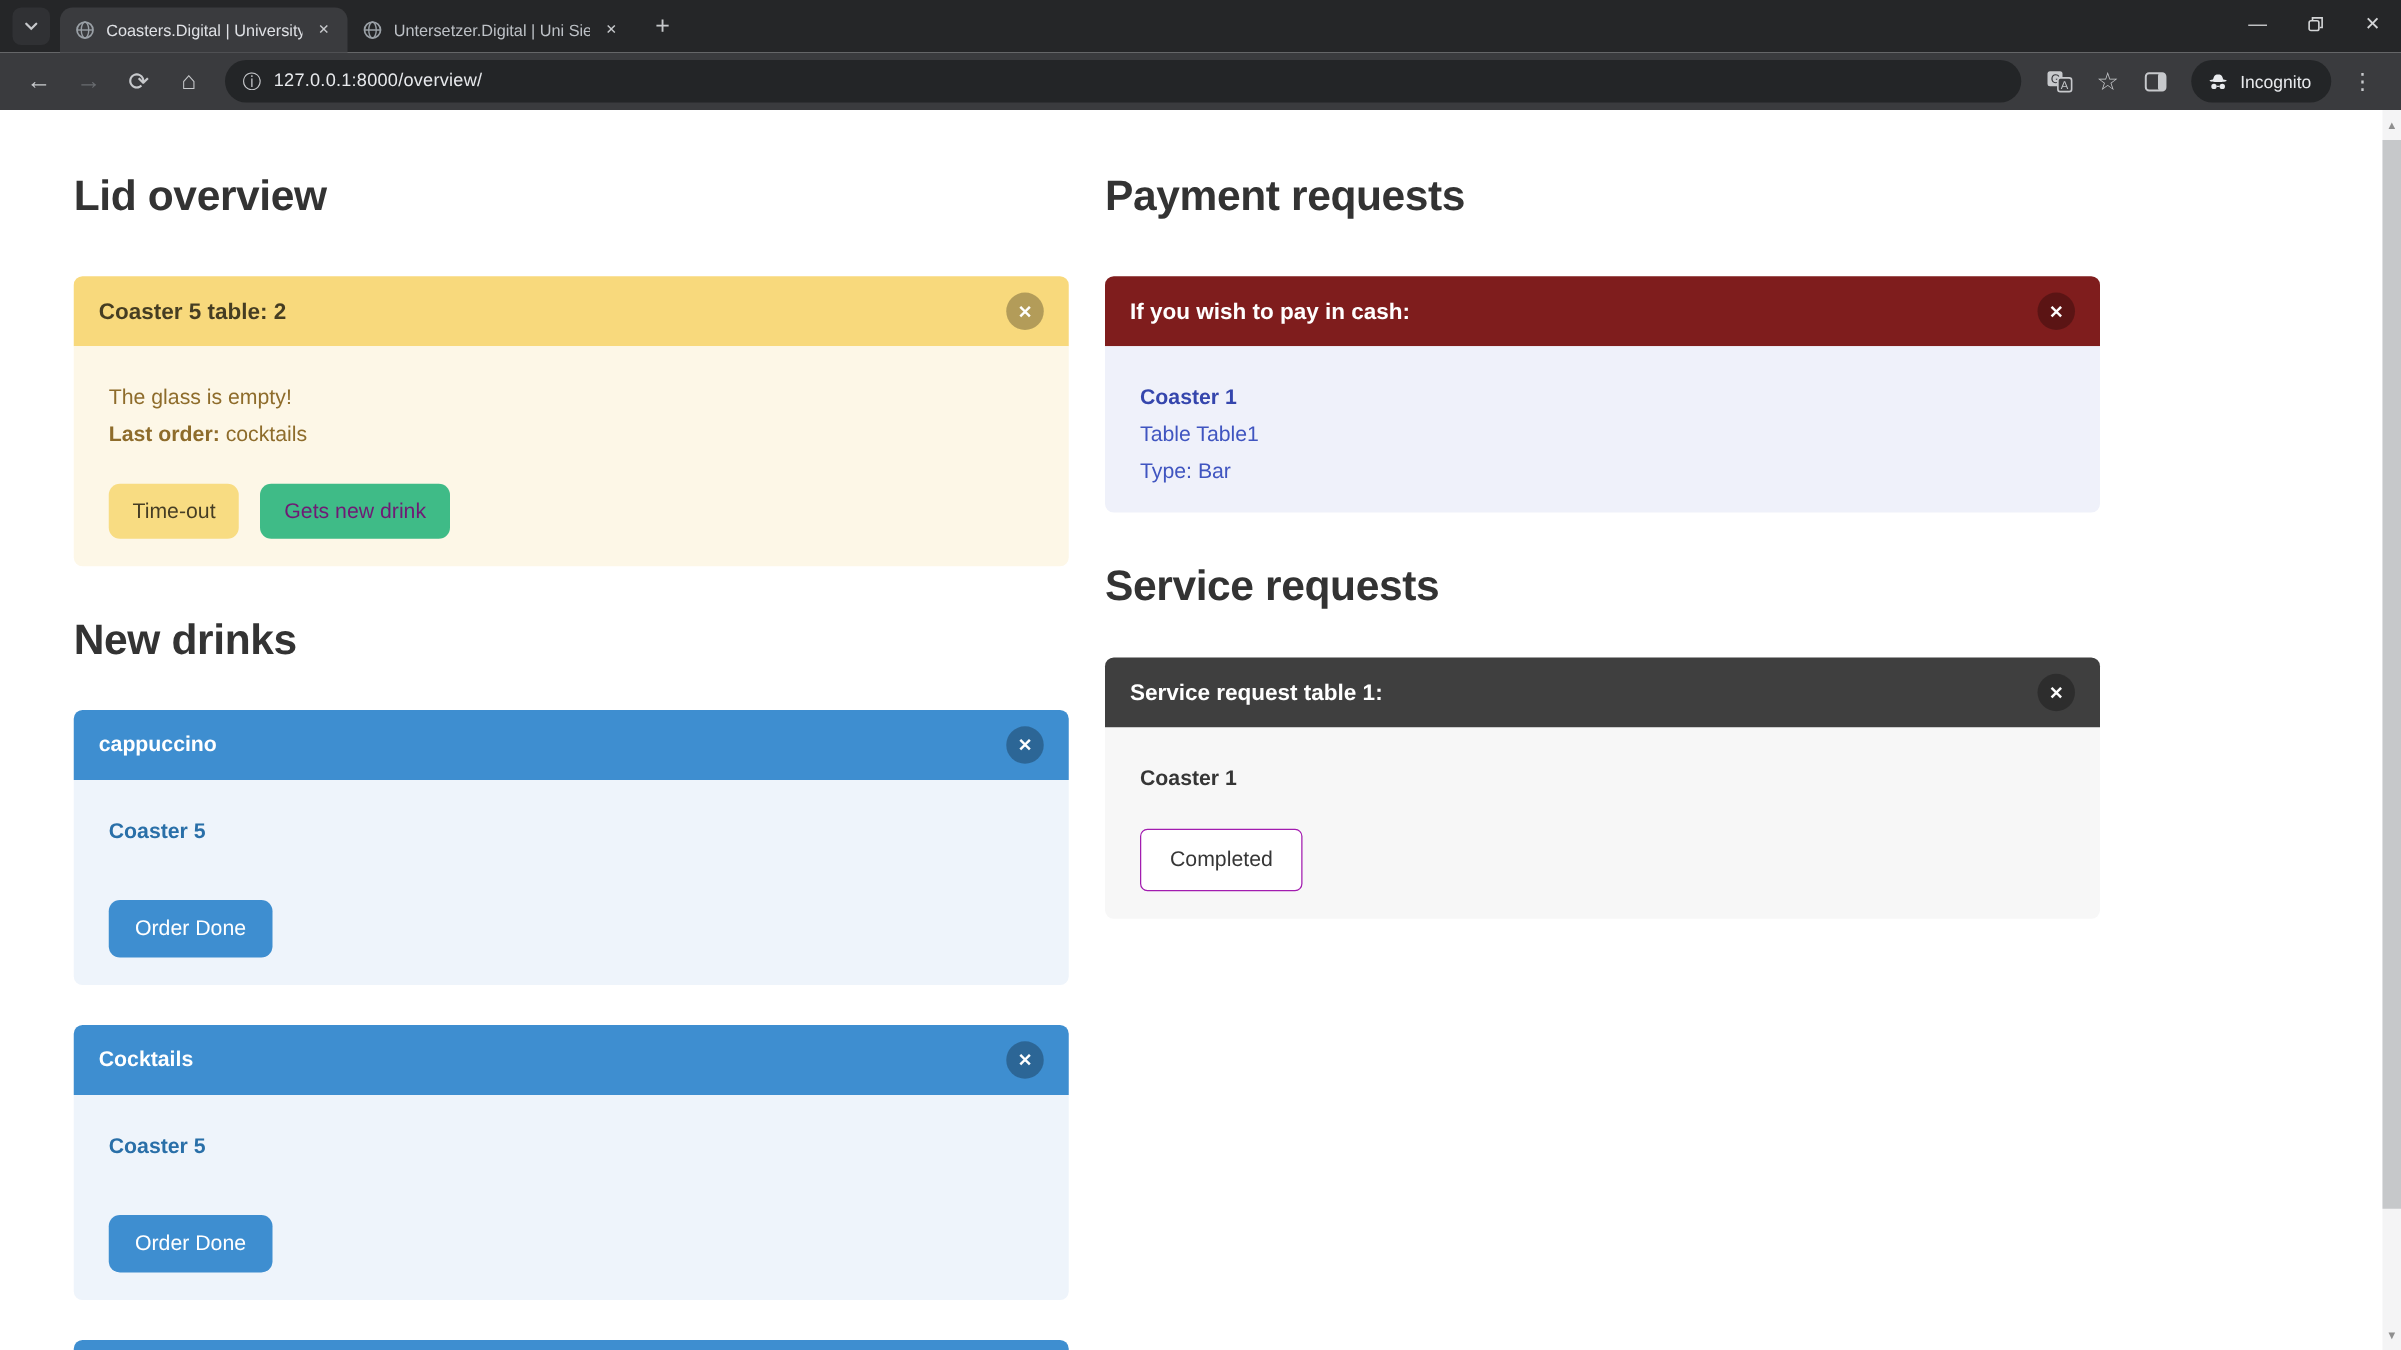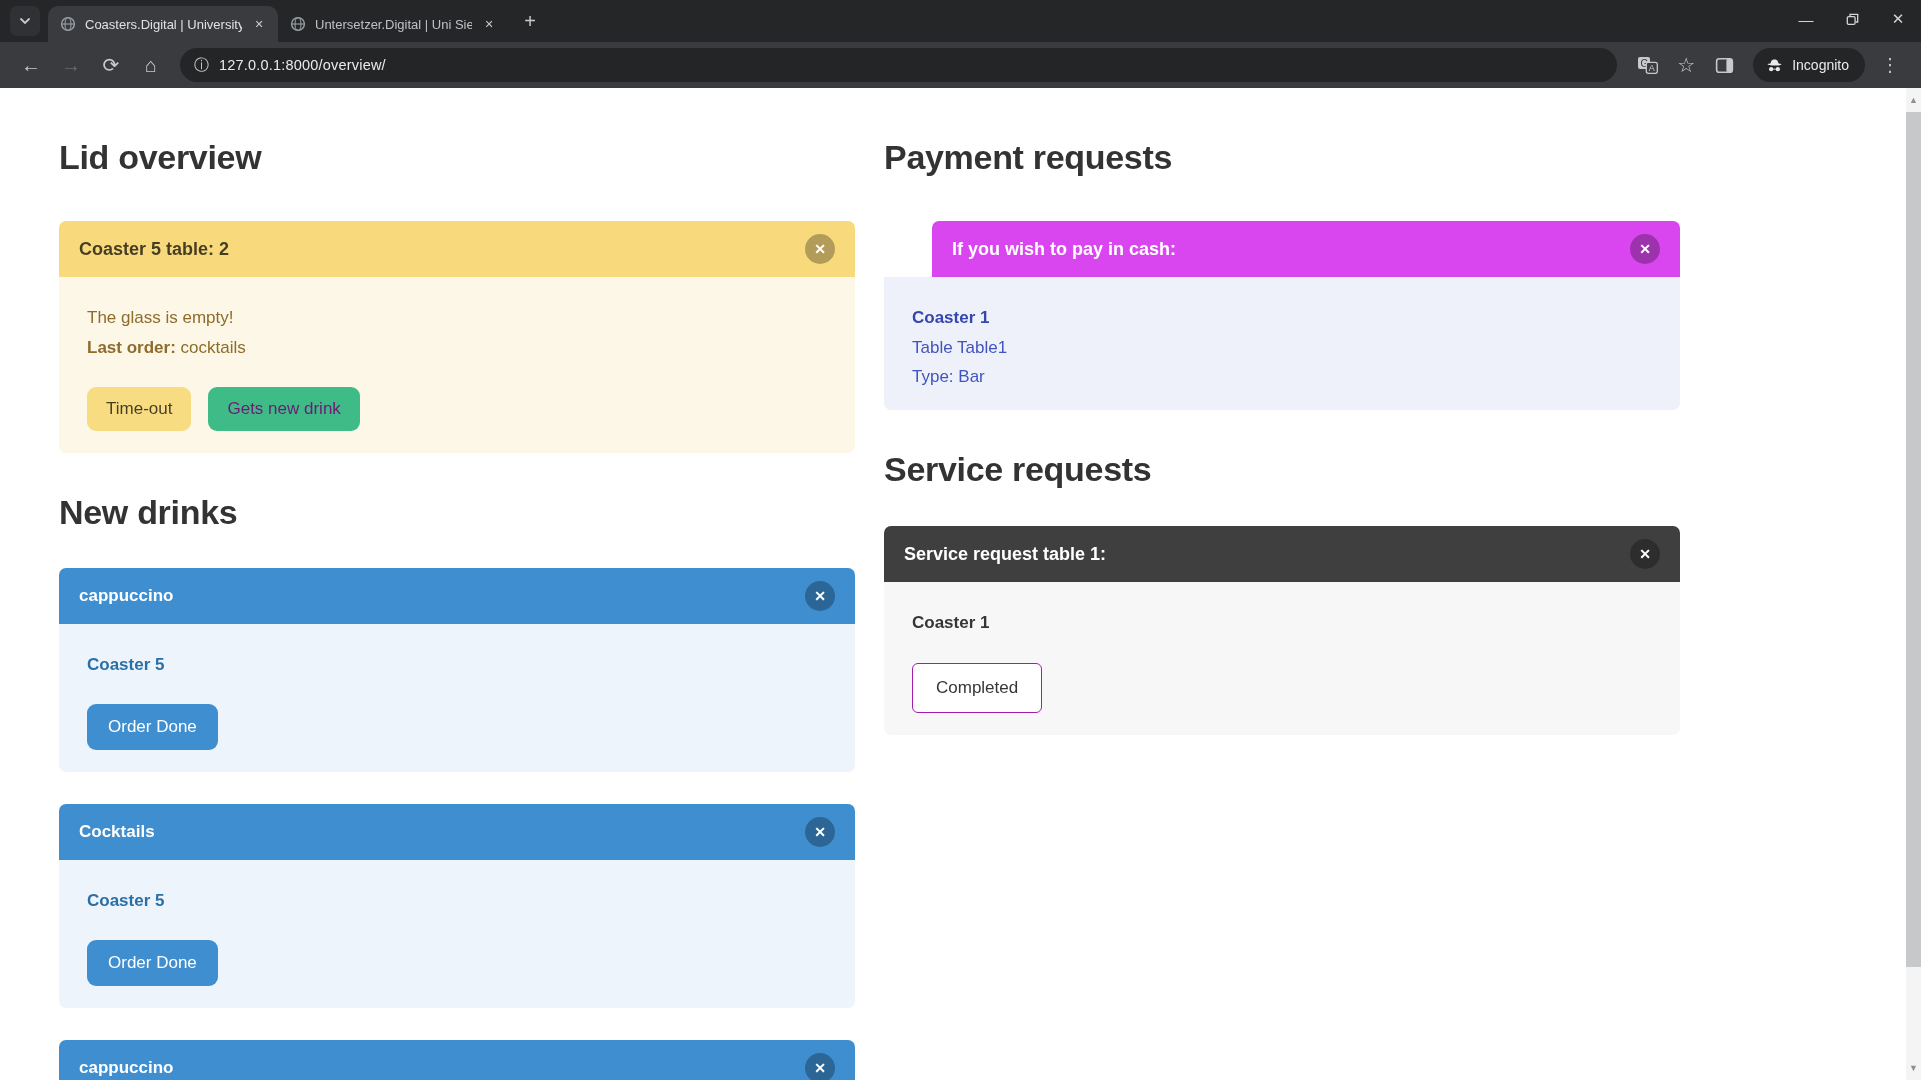--- a/index.html
+++ b/index.html
@@ -115,24 +115,24 @@
   }
   .btn-warning { background: #f8dc82; color: rgba(0,0,0,0.72); }
   .btn-success { background: #3fbb87; color: #701a75; }
 
   
   .msg.info { margin-top: 36px; }
   .msg.info + .msg.info { margin-top: 32px; }
   .msg.info .msg-header { background: #3e8ed0; color: #ffffff; font-size: 17px; }
   .msg.info .msg-body { background: #eef4fb; color: #296fa8; }
   .msg.info .msg-body strong { font-size: 17px; }
-  .btn-info { background: #3e8ed0; color: #ffffff; margin-top: 24px; padding: 11px 21px; }
-
-  
-  .msg.link .msg-header { background: #d946ef; color: #ffffff; margin-left: 48px; }
+  .btn-info { background: #3e8ed0; color: #ffffff; margin-top: 40px; padding: 11px 21px; }
+
+  
+  .msg.link .msg-header { background: #7f1d1d; color: #ffffff; }
   .msg.link .msg-body { background: #eff1fa; color: #4055c0; line-height: 29.5px; padding-bottom: 18px; }
   .msg.link .msg-body strong { color: #3546ad; }
   .btn-link { background: #4a5cc5; color: #ffffff; margin-top: 24px; padding: 11px 22px; }
 
   
   .msg.dark { margin-top: 37px; }
   .msg.dark .msg-header { background: #3f3f3f; color: #ffffff; line-height: 26px; }
   .msg.dark .msg-body { background: #f7f7f7; color: #4a4a4a; line-height: 29px; }
   .msg.dark .msg-body strong { color: #363636; }
   .btn-white {

